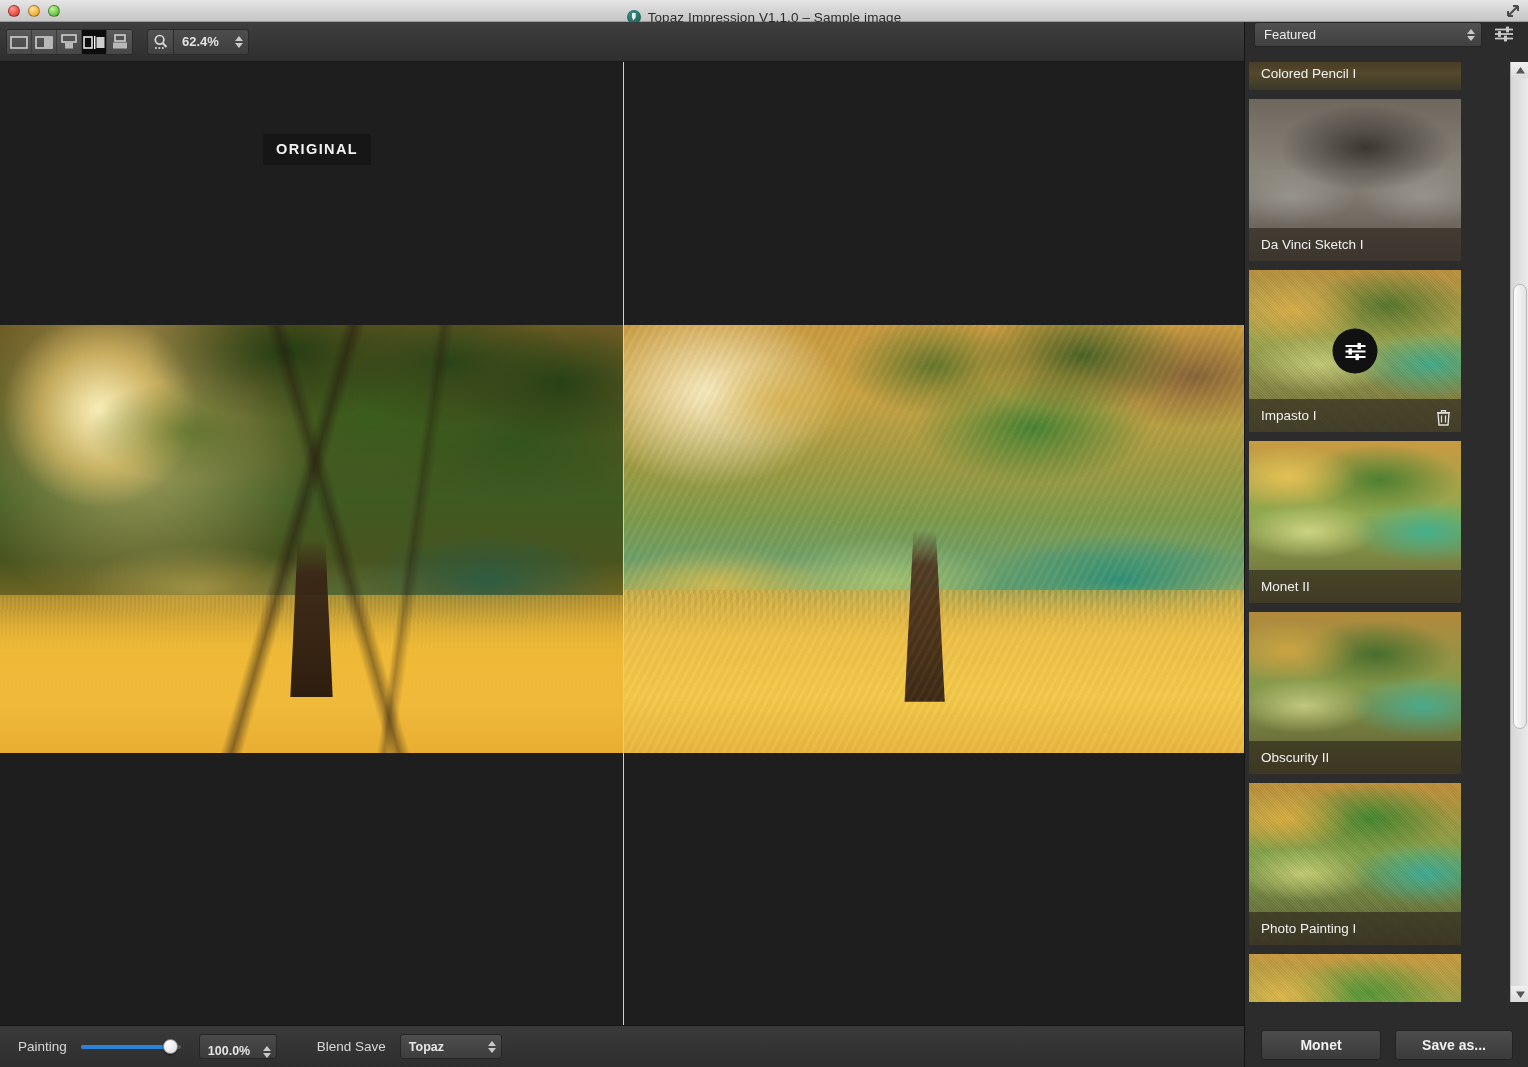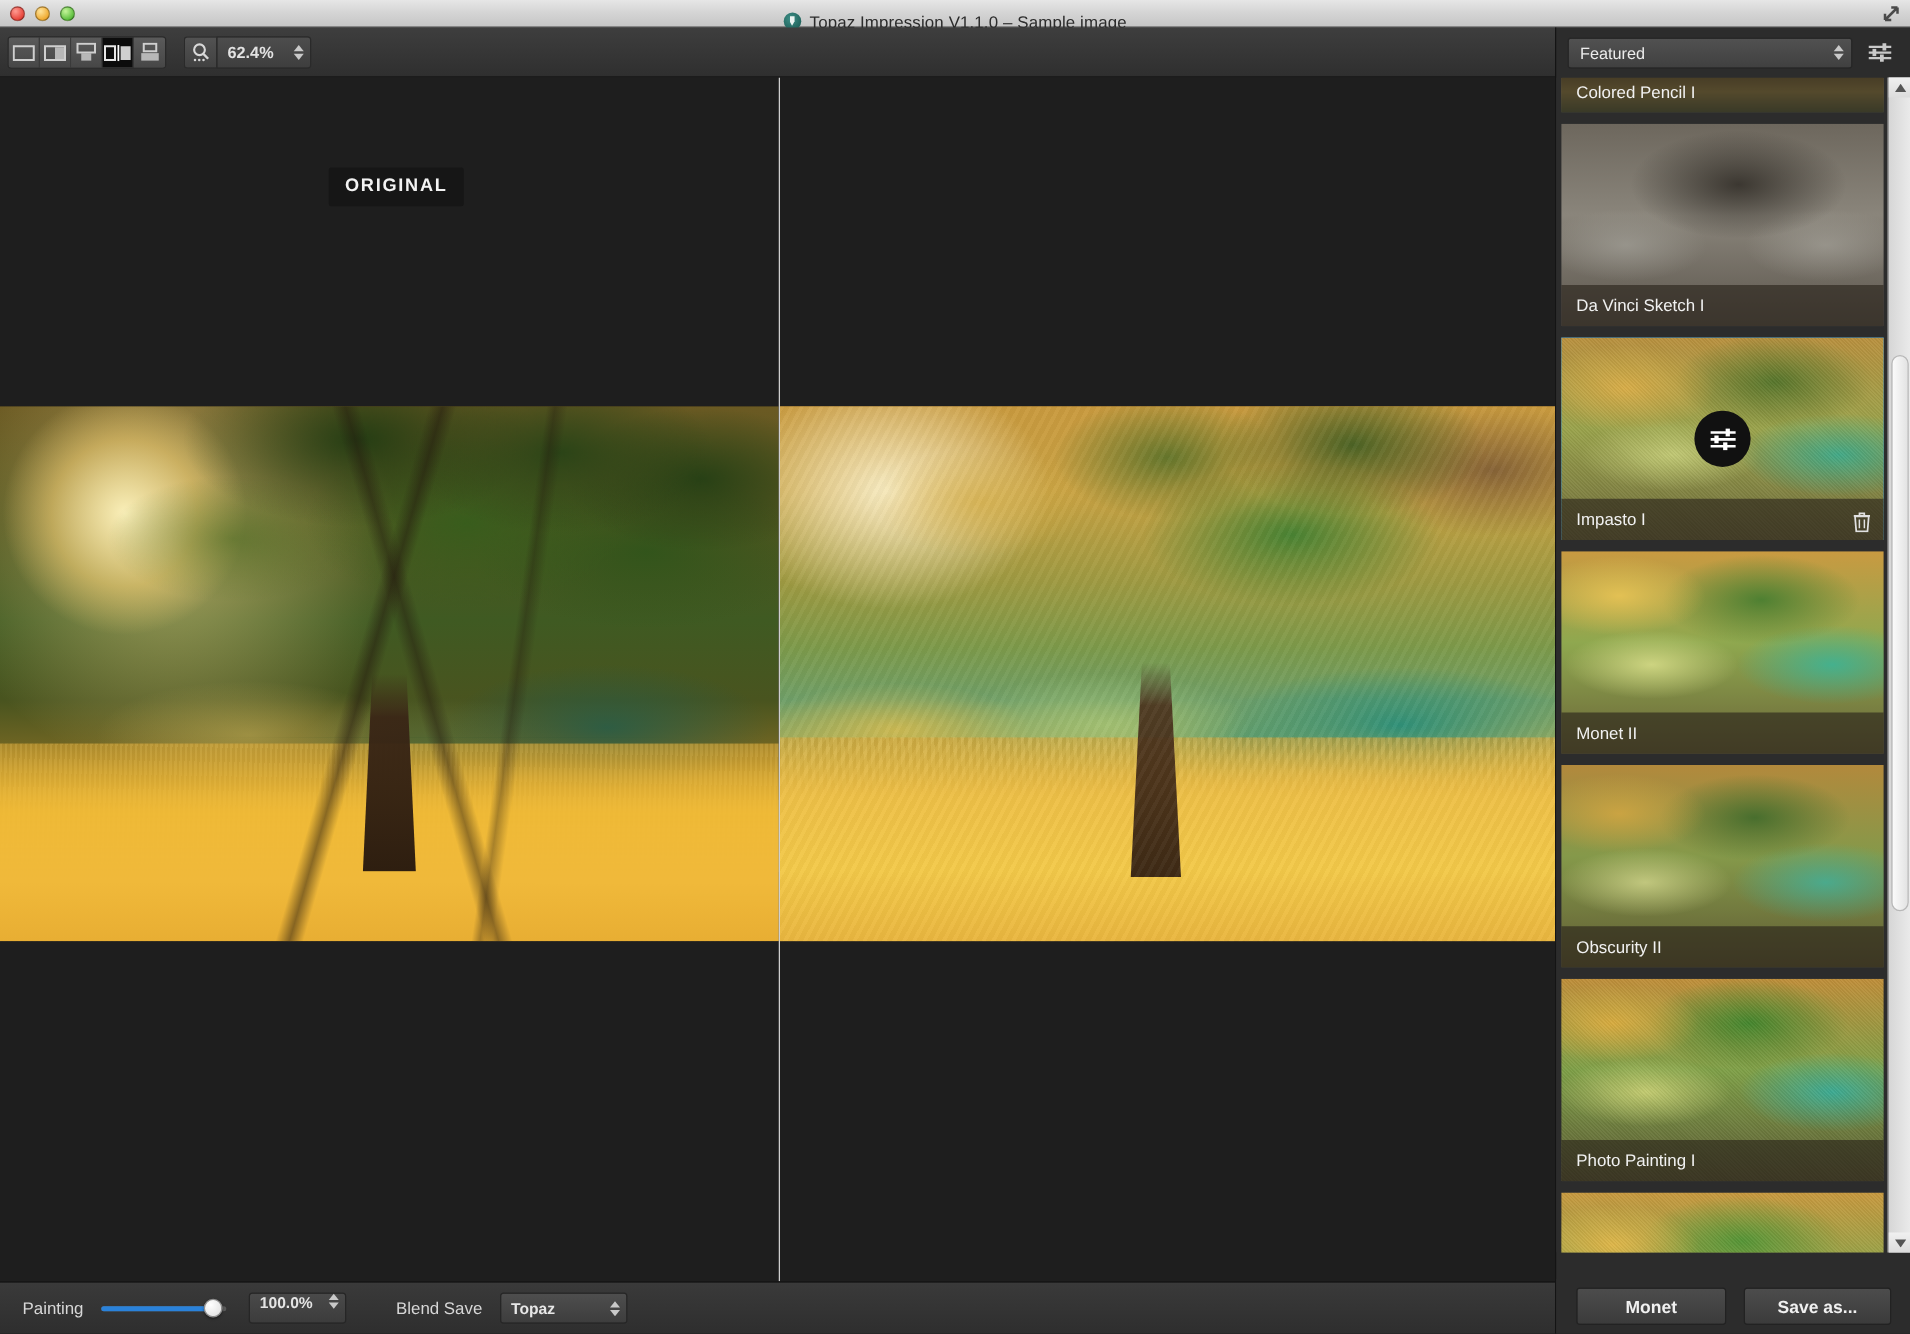--- a/index.html
+++ b/index.html
@@ -210,53 +210,53 @@
   .slider .fill  { position:absolute; left:0; width: 88%; height: 4px; border-radius:2px; background:#2a82da; }
   .slider .knob  {
     position:absolute; left: 82%; width:15px; height:15px; border-radius:50%;
     background: radial-gradient(circle at 35% 30%, #ffffff, #dcdcdc);
     border:1px solid #8d8d8d; box-shadow: 0 1px 2px rgba(0,0,0,.5);
   }
   .numfield {
     width: 78px; height: 25px; margin-left: 18px;
     background: linear-gradient(to bottom,#4a4a4a,#3c3c3c);
     border:1px solid #262626; border-radius:3px;
-    display:flex; align-items:flex-start; justify-content:space-between; padding: 0 5px 0 8px;
+    display:flex; align-items:flex-end; justify-content:space-between; padding: 0 5px 0 8px;
   }
   .numfield .v { color:#e4e4e4; font-size:12.5px; font-weight:bold; }
   #blend-label { margin-left: 40px; }
   .selectbox {
     width: 102px; height: 25px; margin-left: 14px;
     background: linear-gradient(to bottom,#4e4e4e,#3d3d3d);
     border:1px solid #262626; border-radius:3px;
     display:flex; align-items:center; justify-content:space-between; padding: 0 5px 0 8px;
     cursor: pointer;
   }
   .selectbox .v { color:#e7e7e7; font-size:12.5px; font-weight:bold; }
 
   
   .rightpanel {
     position:absolute; left:1244px; top:22px; width:284px; height:1045px;
     background:#2c2c2c; border-left:1px solid #141414;
   }
-  .rp-head { position:absolute; left:0; top:0; width:284px; height:40px; display:flex; align-items:center; }
+  .rp-head { position:absolute; left:0; top:0; width:284px; height:40px; display:flex; align-items:flex-start; }
   .preset-select {
     margin-left: 9px; width: 228px; height: 25px;
     background: linear-gradient(to bottom,#515151,#404040);
     border:1px solid #262626; border-radius:3px;
     display:flex; align-items:center; justify-content:space-between; padding:0 6px 0 9px; cursor:pointer;
   }
   .preset-select .v { color:#ececec; font-size:13px; }
   .sliders-btn { margin-left: 10px; width:24px; height:24px; display:flex; align-items:center; justify-content:center; cursor:pointer; }
 
   .preset-list {
     position:absolute; left:0; top:40px; width:266px; height:940px;
     overflow:hidden; background:#2c2c2c;
   }
-  .ptile { position:relative; width:258px; height:162px; margin:4px 0 9px 4px; background:#333; overflow:hidden; }
+  .ptile { position:relative; width:212px; height:162px; margin:4px 0 9px 4px; background:#333; overflow:hidden; }
   .ptile.first { height: 28px; margin-top: 0; }
   .ptile .thumb { position:absolute; inset:0; }
   .ptile .cap {
     position:absolute; left:0; right:0; bottom:0; height:33px;
     background: rgba(40,34,26,.62);
     display:flex; align-items:center; padding-left:12px;
   }
   .ptile .cap-text { color:#f1f1f1; font-size:13.5px; }
   .ptile.selected { outline: 3px solid #1f93ec; outline-offset:-3px; }
   .edit-bubble {

